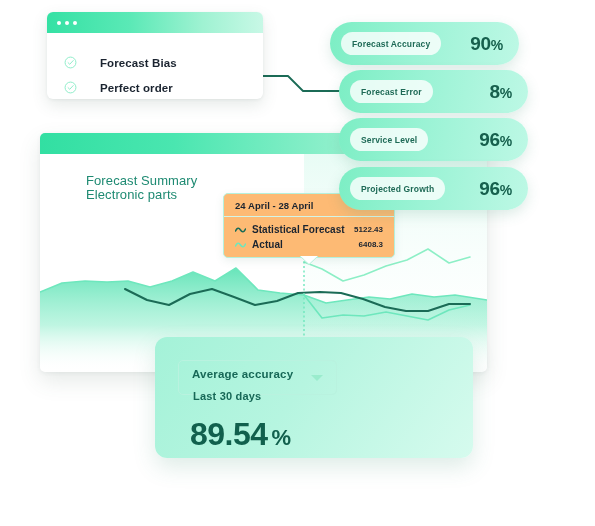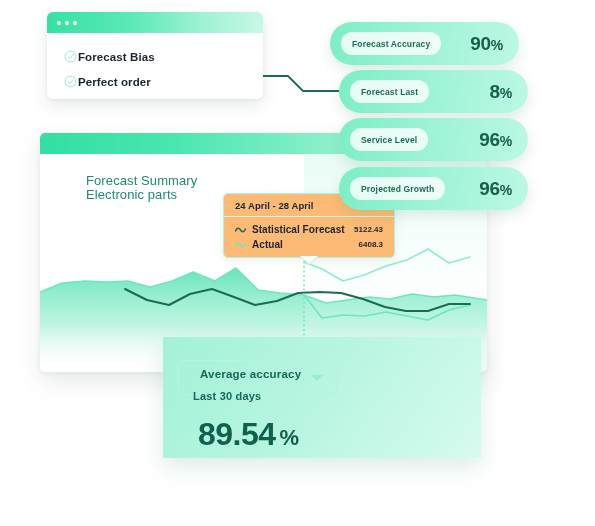--- a/index.html
+++ b/index.html
@@ -47,22 +47,22 @@
   .dot {
     width: 4px; height: 4px;
     border-radius: 50%;
     background: #ffffff;
   }
   .mini-body {
     padding: 11px 0 0 17px;
   }
   .check-row {
     display: flex;
-    align-items: center;
-    gap: 1px;
+    align-items: flex-end;
+    gap: 23px;
     height: 25px;
   }
   .check-icon {
     width: 13px; height: 13px;
     flex: 0 0 13px;
     display: block;
   }
   .check-label {
     font-size: 11.5px;
     font-weight: bold;
@@ -197,25 +197,25 @@
     left: 50%;
     bottom: -8px;
     margin-left: -9px;
     width: 18px;
     height: 9px;
   }
 
   
   .accuracy-card {
     position: absolute;
-    left: 163px;
+    left: 155px;
     top: 337px;
     width: 318px;
     height: 121px;
-    border-radius: 1px;
+    border-radius: 12px;
     background: linear-gradient(125deg, #a4f2d8 0%, #b6f5e0 45%, #d6fbee 100%);
     box-shadow: 0 9px 22px rgba(60,140,115,0.17);
     z-index: 10;
   }
   .acc-label {
     position: absolute;
     left: 37px;
     top: 31px;
     font-size: 11.5px;
     font-weight: bold;
@@ -331,21 +331,21 @@
         <span class="check-label">Perfect order</span>
       </div>
     </div>
   </div>
 
   <div class="pill" id="pill-0">
     <span class="pill-label">Forecast Accuracy</span>
     <span class="pill-value"><span>90</span><span class="pct">%</span></span>
   </div>
   <div class="pill" id="pill-1">
-    <span class="pill-label">Forecast Last</span>
+    <span class="pill-label">Forecast Error</span>
     <span class="pill-value"><span>8</span><span class="pct">%</span></span>
   </div>
   <div class="pill" id="pill-2">
     <span class="pill-label">Service Level</span>
     <span class="pill-value"><span>96</span><span class="pct">%</span></span>
   </div>
   <div class="pill" id="pill-3">
     <span class="pill-label">Projected Growth</span>
     <span class="pill-value"><span>96</span><span class="pct">%</span></span>
   </div>

